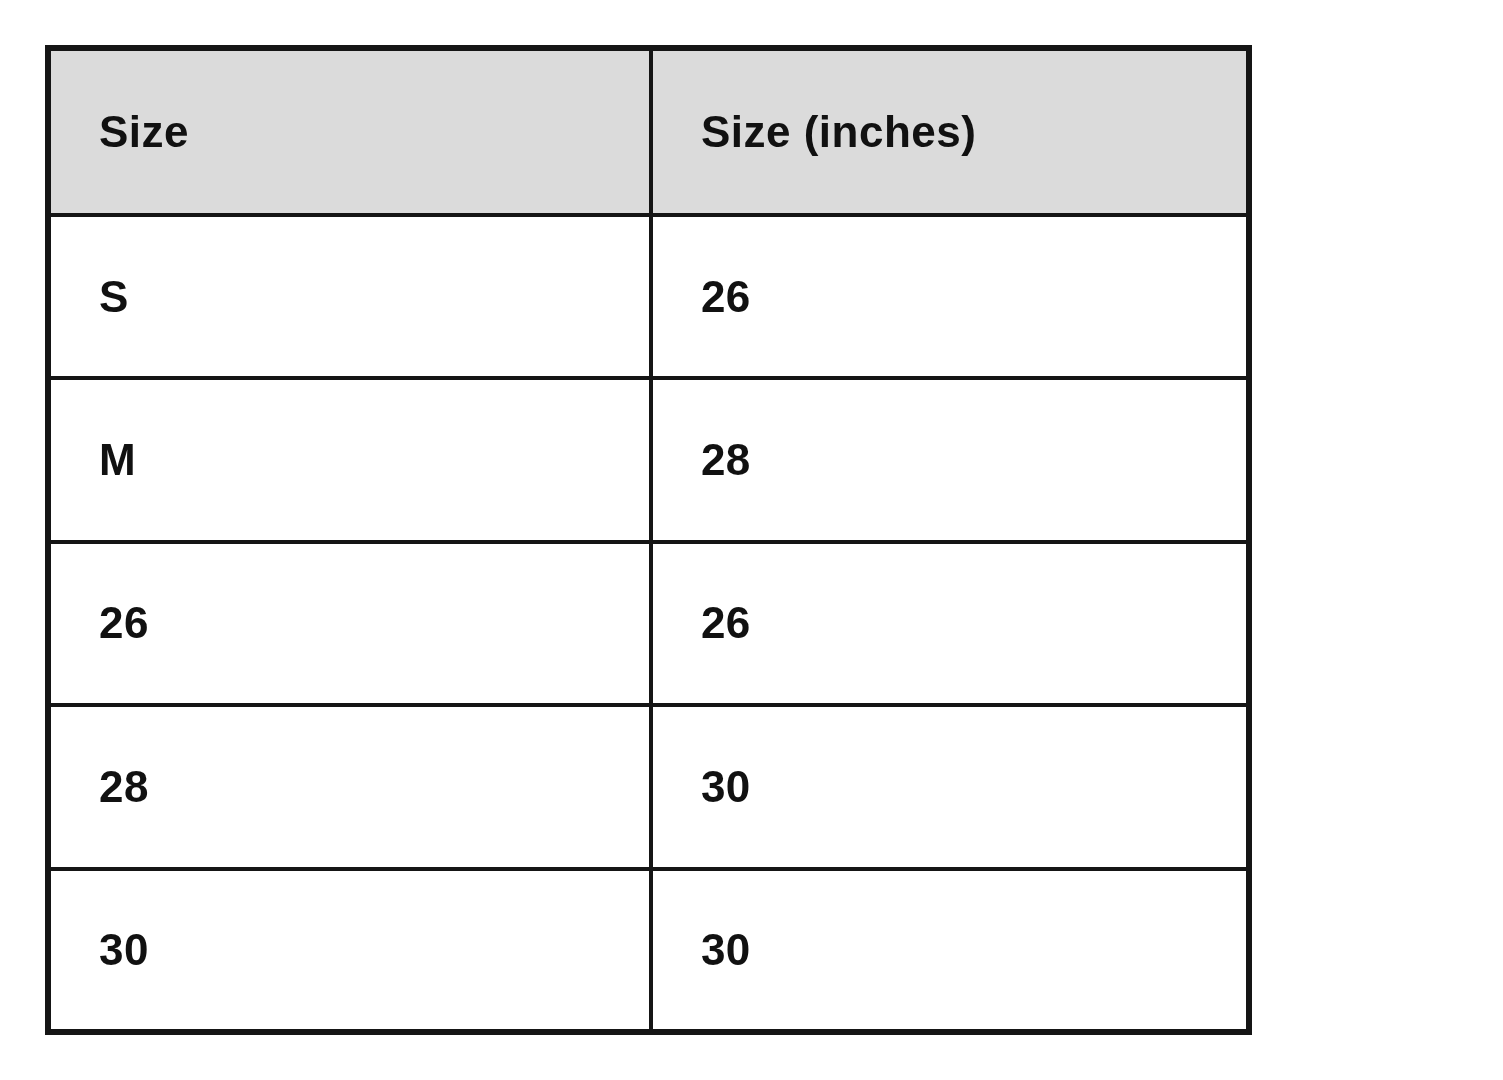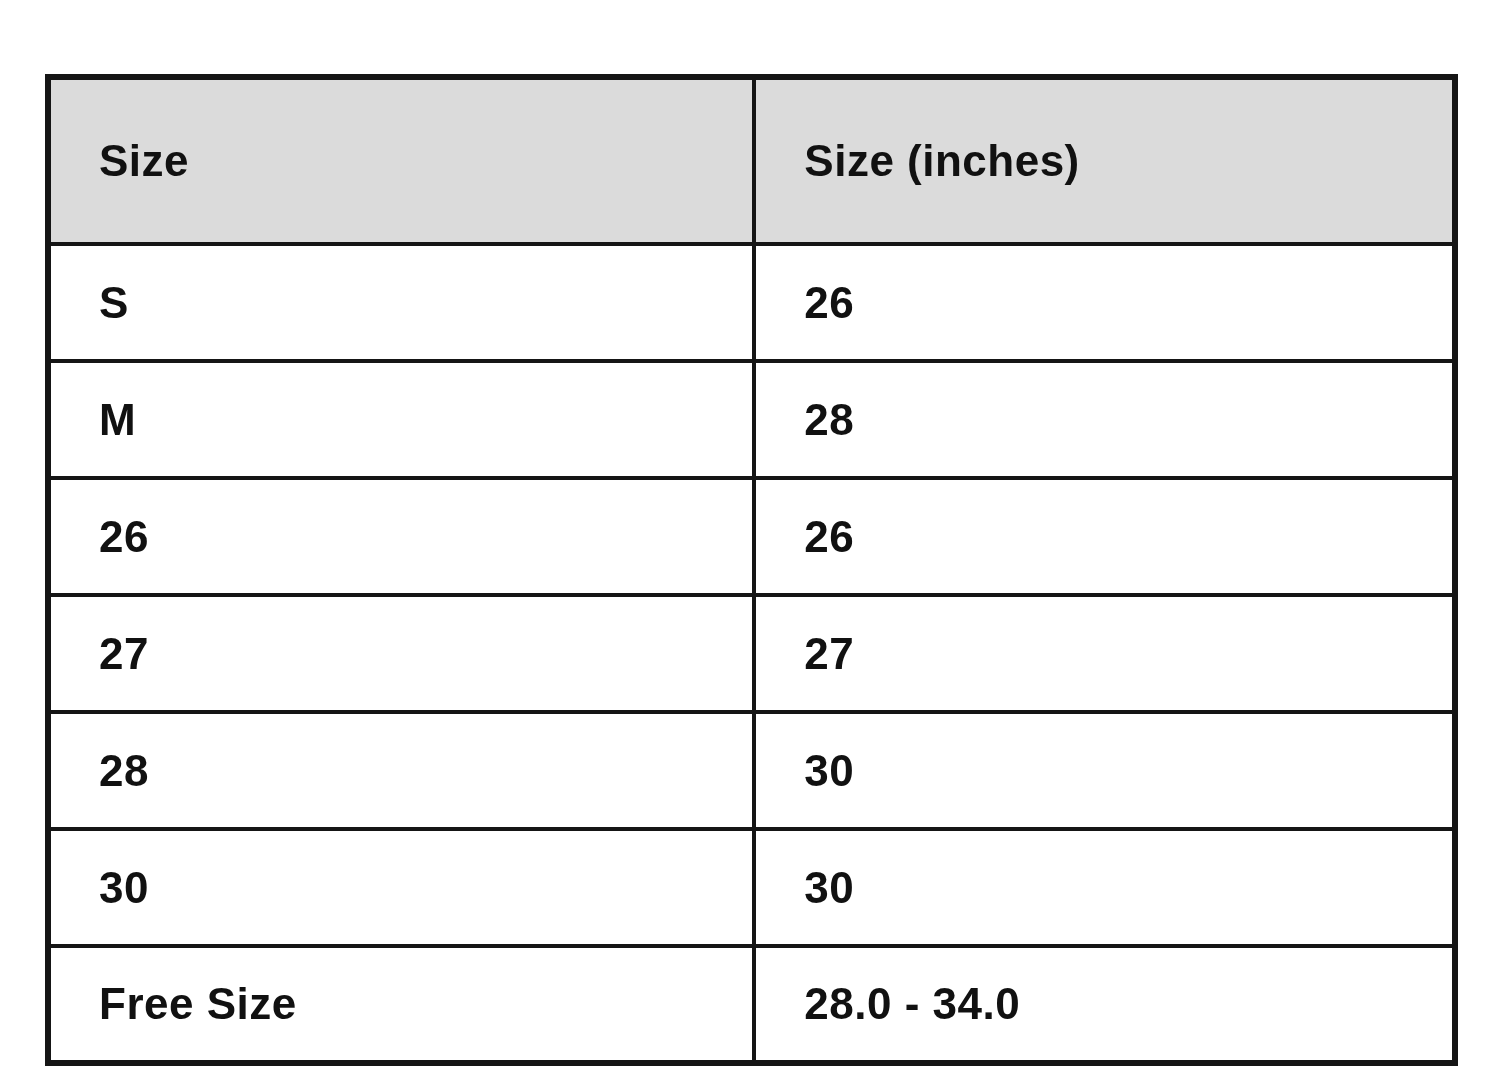--- a/index.html
+++ b/index.html
@@ -7,25 +7,24 @@
     padding: 0;
     width: 1503px;
     height: 1080px;
     background: #ffffff;
     font-family: "Liberation Sans", "DejaVu Sans", sans-serif;
   }
   .size-table {
     position: absolute;
     left: 45px;
     top: 45px;
-    width: 1413px;
+    width: 1207px;
     height: 990px;
     border-collapse: collapse;
     table-layout: fixed;
-    margin-top: 29px;
   }
   .size-table th,
   .size-table td {
     border: 4px solid #151515;
     text-align: left;
     vertical-align: middle;
     padding: 0 0 0 48px;
     font-size: 44px;
     font-weight: bold;
     color: #111111;
@@ -70,29 +69,21 @@
     </tr>
     <tr>
       <td>M</td>
       <td>28</td>
     </tr>
     <tr>
       <td>26</td>
       <td>26</td>
     </tr>
     <tr>
-      <td>27</td>
-      <td>27</td>
-    </tr>
-    <tr>
       <td>28</td>
       <td>30</td>
     </tr>
     <tr>
       <td>30</td>
       <td>30</td>
     </tr>
-    <tr>
-      <td>Free Size</td>
-      <td>28.0 - 34.0</td>
-    </tr>
   </tbody>
 </table>
 
 </body></html>

